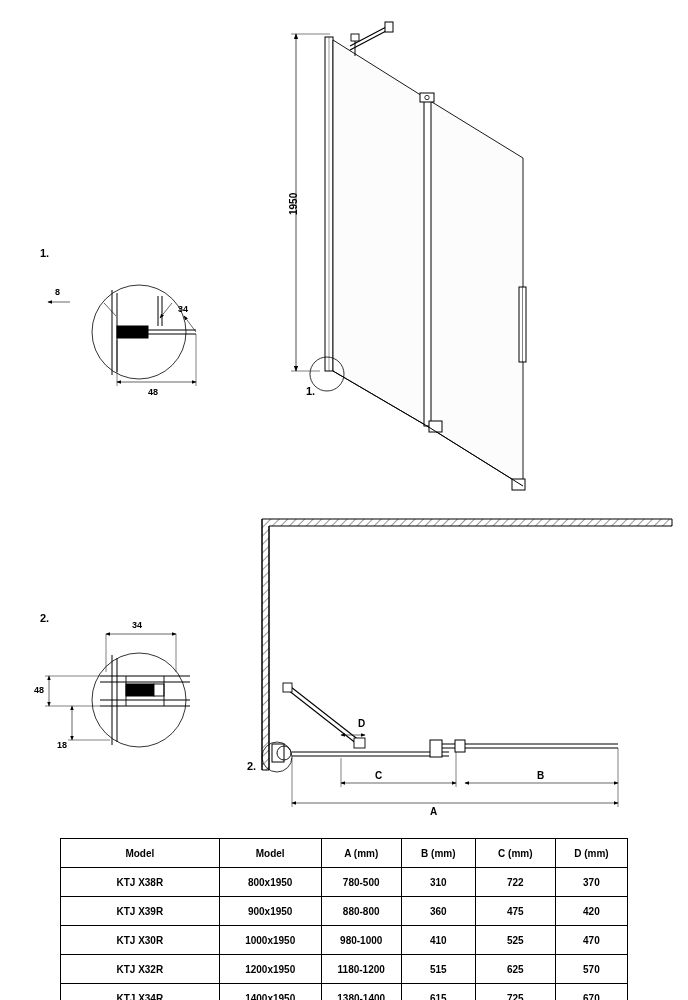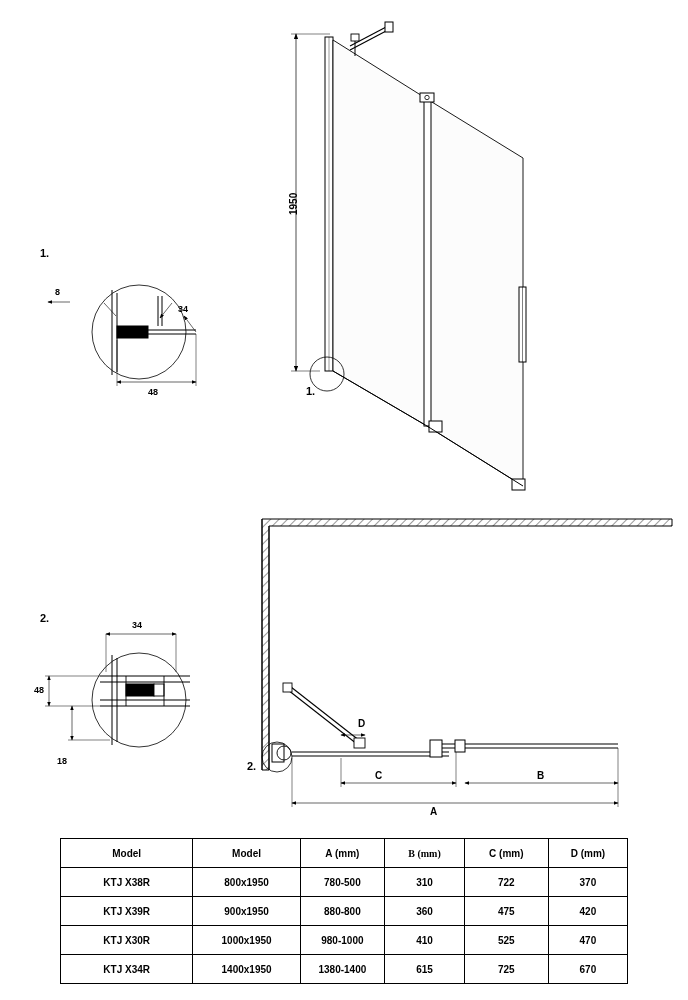--- a/index.html
+++ b/index.html
@@ -51,34 +51,34 @@
     position: absolute;
     left: 60px;
     top: 838px;
     width: 568px;
     border-collapse: collapse;
     font-size: 10px;
   }
   .spec-table th, .spec-table td {
     border: 1px solid #000;
     text-align: center;
-    padding: 5px 13px;
+    padding: 5px 0;
     font-weight: bold;
     height: 18px;
   }
   .spec-table th {
     font-weight: bold;
   }
   .spec-table td {
     font-weight: bold;
   }
   .col-model { width: 160px; }
   .col-size  { width: 102px; }
   .col-a     { width: 80px; }
-  .col-b     { width: 74px; font-family: Liberation Serif, serif; }
+  .col-b     { width: 74px; }
   .col-c     { width: 80px; }
   .col-d     { width: 72px; margin-left: 20px; }
 </style>
 </head>
 <body>
 
 <div class="sheet">
 
   <svg class="drawing" viewBox="0 0 688 1000">
     <defs>
@@ -227,21 +227,21 @@
   <div class="lbl small" style="left:178px; top:304px;">34</div>
 
   <div class="lbl small" style="left:148px; top:387px;">48</div>
 
   <div class="lbl callout" style="left:40px; top:612px;">2.</div>
 
   <div class="lbl small" style="left:132px; top:620px;">34</div>
 
   <div class="lbl small" style="left:34px; top:685px;">48</div>
 
-  <div class="lbl small" style="left:57px; top:740px;margin-top:16px;">18</div>
+  <div class="lbl small" style="left:57px; top:740px;">18</div>
 
   <div class="lbl callout" style="left:247px; top:760px;">2.</div>
 
   <div class="lbl" style="left:358px; top:718px;">D</div>
 
   <div class="lbl" style="left:375px; top:770px;">C</div>
 
   <div class="lbl" style="left:537px; top:770px;">B</div>
 
   <div class="lbl" style="left:430px; top:806px;">A</div>
@@ -276,20 +276,28 @@
       </tr>
       <tr>
         <td>KTJ X30R</td>
         <td>1000x1950</td>
         <td>980-1000</td>
         <td>410</td>
         <td>525</td>
         <td>470</td>
       </tr>
       <tr>
+        <td>KTJ X32R</td>
+        <td>1200x1950</td>
+        <td>1180-1200</td>
+        <td>515</td>
+        <td>625</td>
+        <td>570</td>
+      </tr>
+      <tr>
         <td>KTJ X34R</td>
         <td>1400x1950</td>
         <td>1380-1400</td>
         <td>615</td>
         <td>725</td>
         <td>670</td>
       </tr>
     </tbody>
   </table>
 

